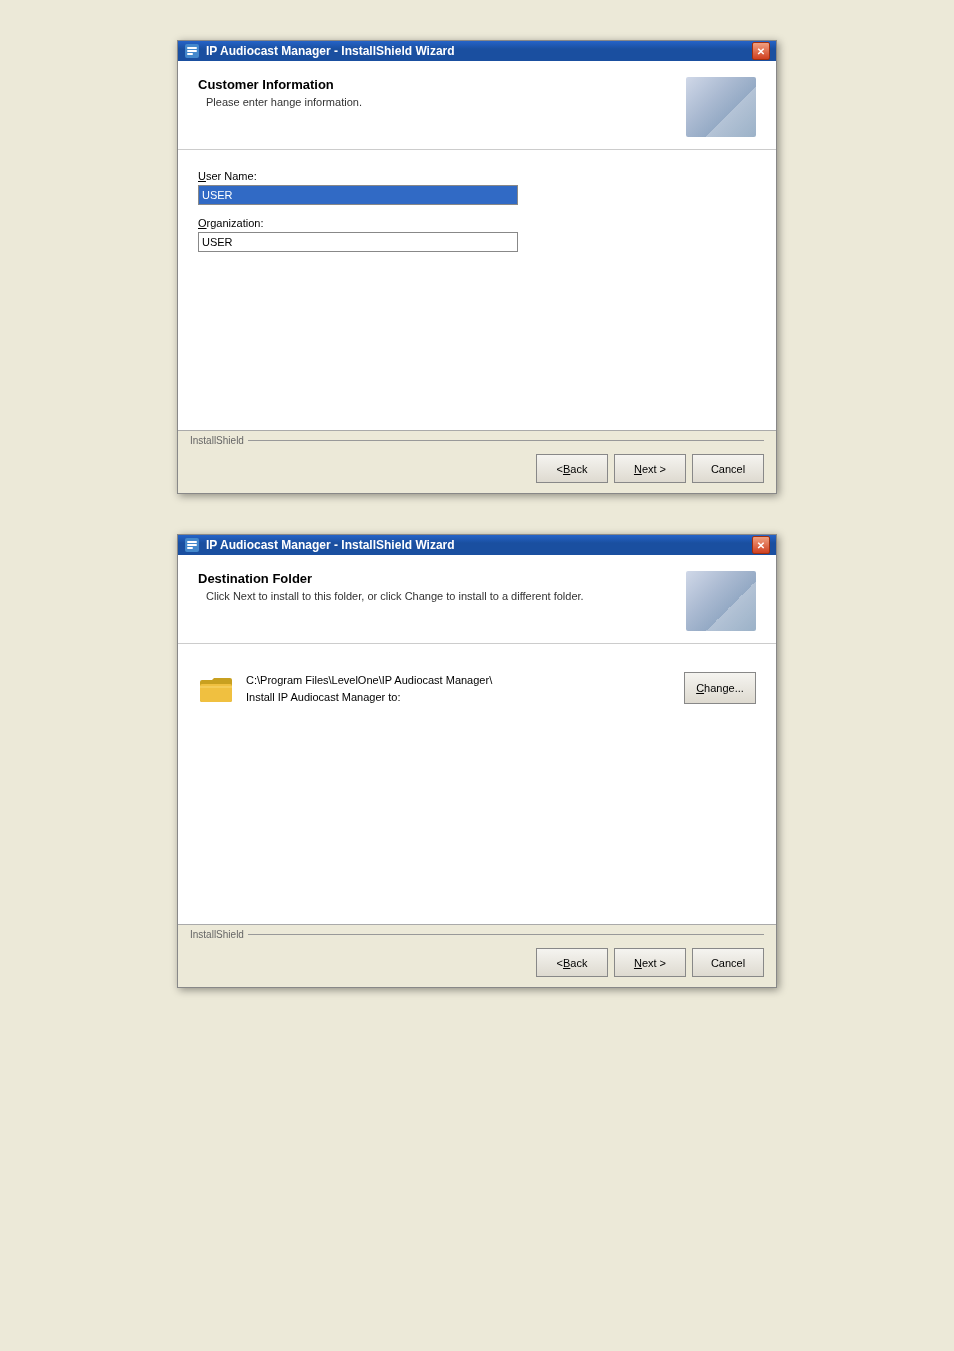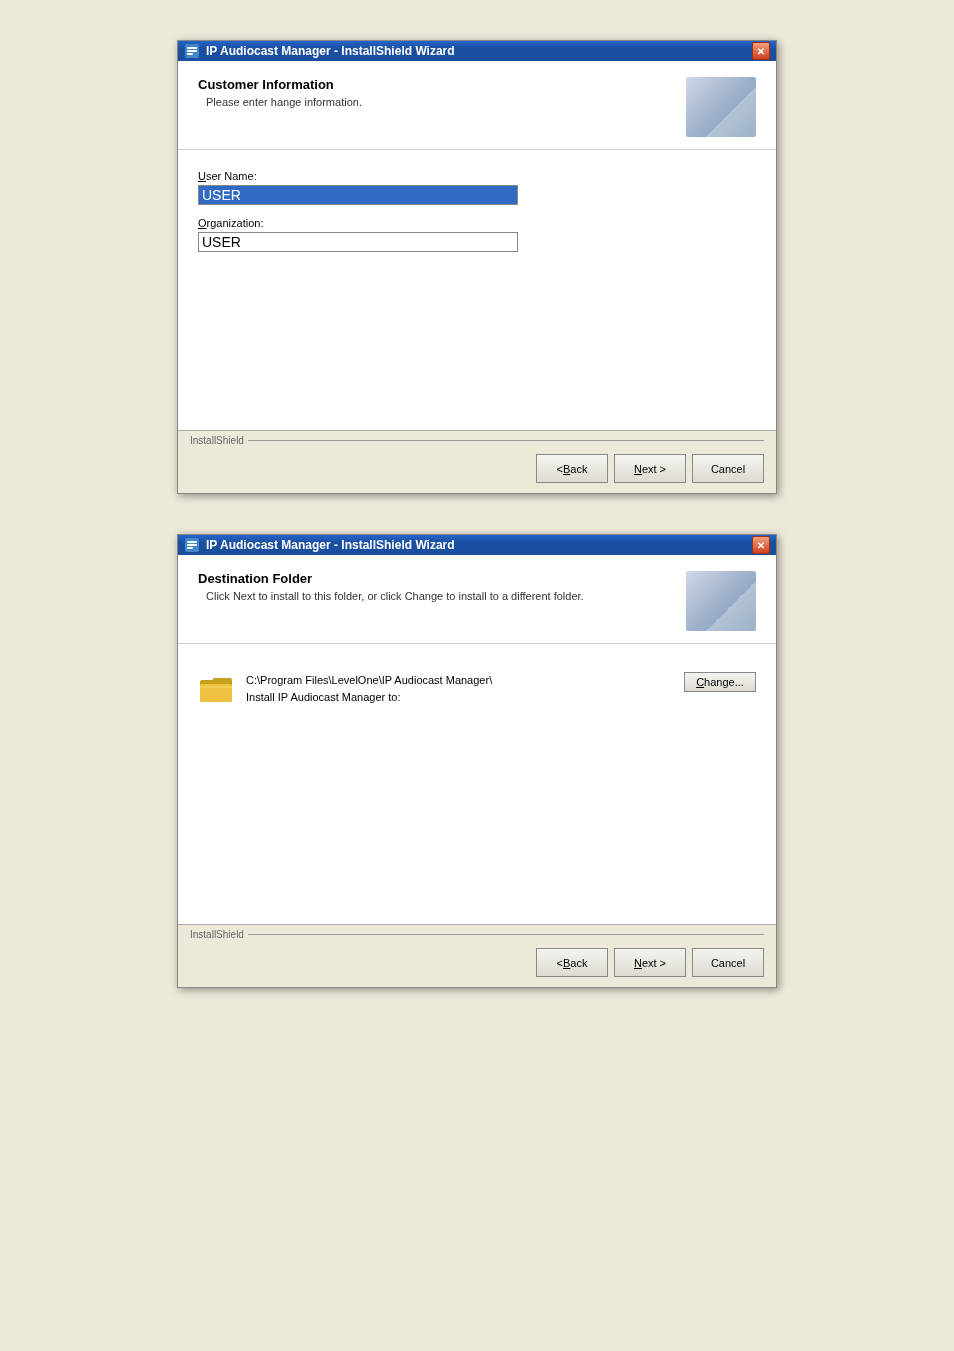--- a/index.html
+++ b/index.html
@@ -138,21 +138,21 @@
 
     .form-label .underline {
       text-decoration: underline;
     }
 
     .form-input {
       width: 320px;
       height: 20px;
       border: 1px solid #888;
       padding: 1px 3px;
-      font-size: 14px;
+      font-size: 11px;
       font-family: Tahoma, Arial, sans-serif;
     }
 
     .form-input.selected {
       background: #316ac5;
       color: #fff;
     }
 
     .wizard-footer {
       background: #ece9d8;
@@ -228,21 +228,21 @@
     }
 
     .dest-folder-info p {
       font-size: 11px;
       color: #000;
       line-height: 1.5;
     }
 
     .change-btn {
       min-width: 72px;
-      height: 20px;
+      height: 32px;
       background: linear-gradient(to bottom, #f5f4f0, #dedad0);
       border: 1px solid #888;
       font-size: 11px;
       font-family: Tahoma, Arial, sans-serif;
       cursor: pointer;
       padding: 0 10px;
       align-self: flex-start;
     }
 
     .change-btn .underline {

